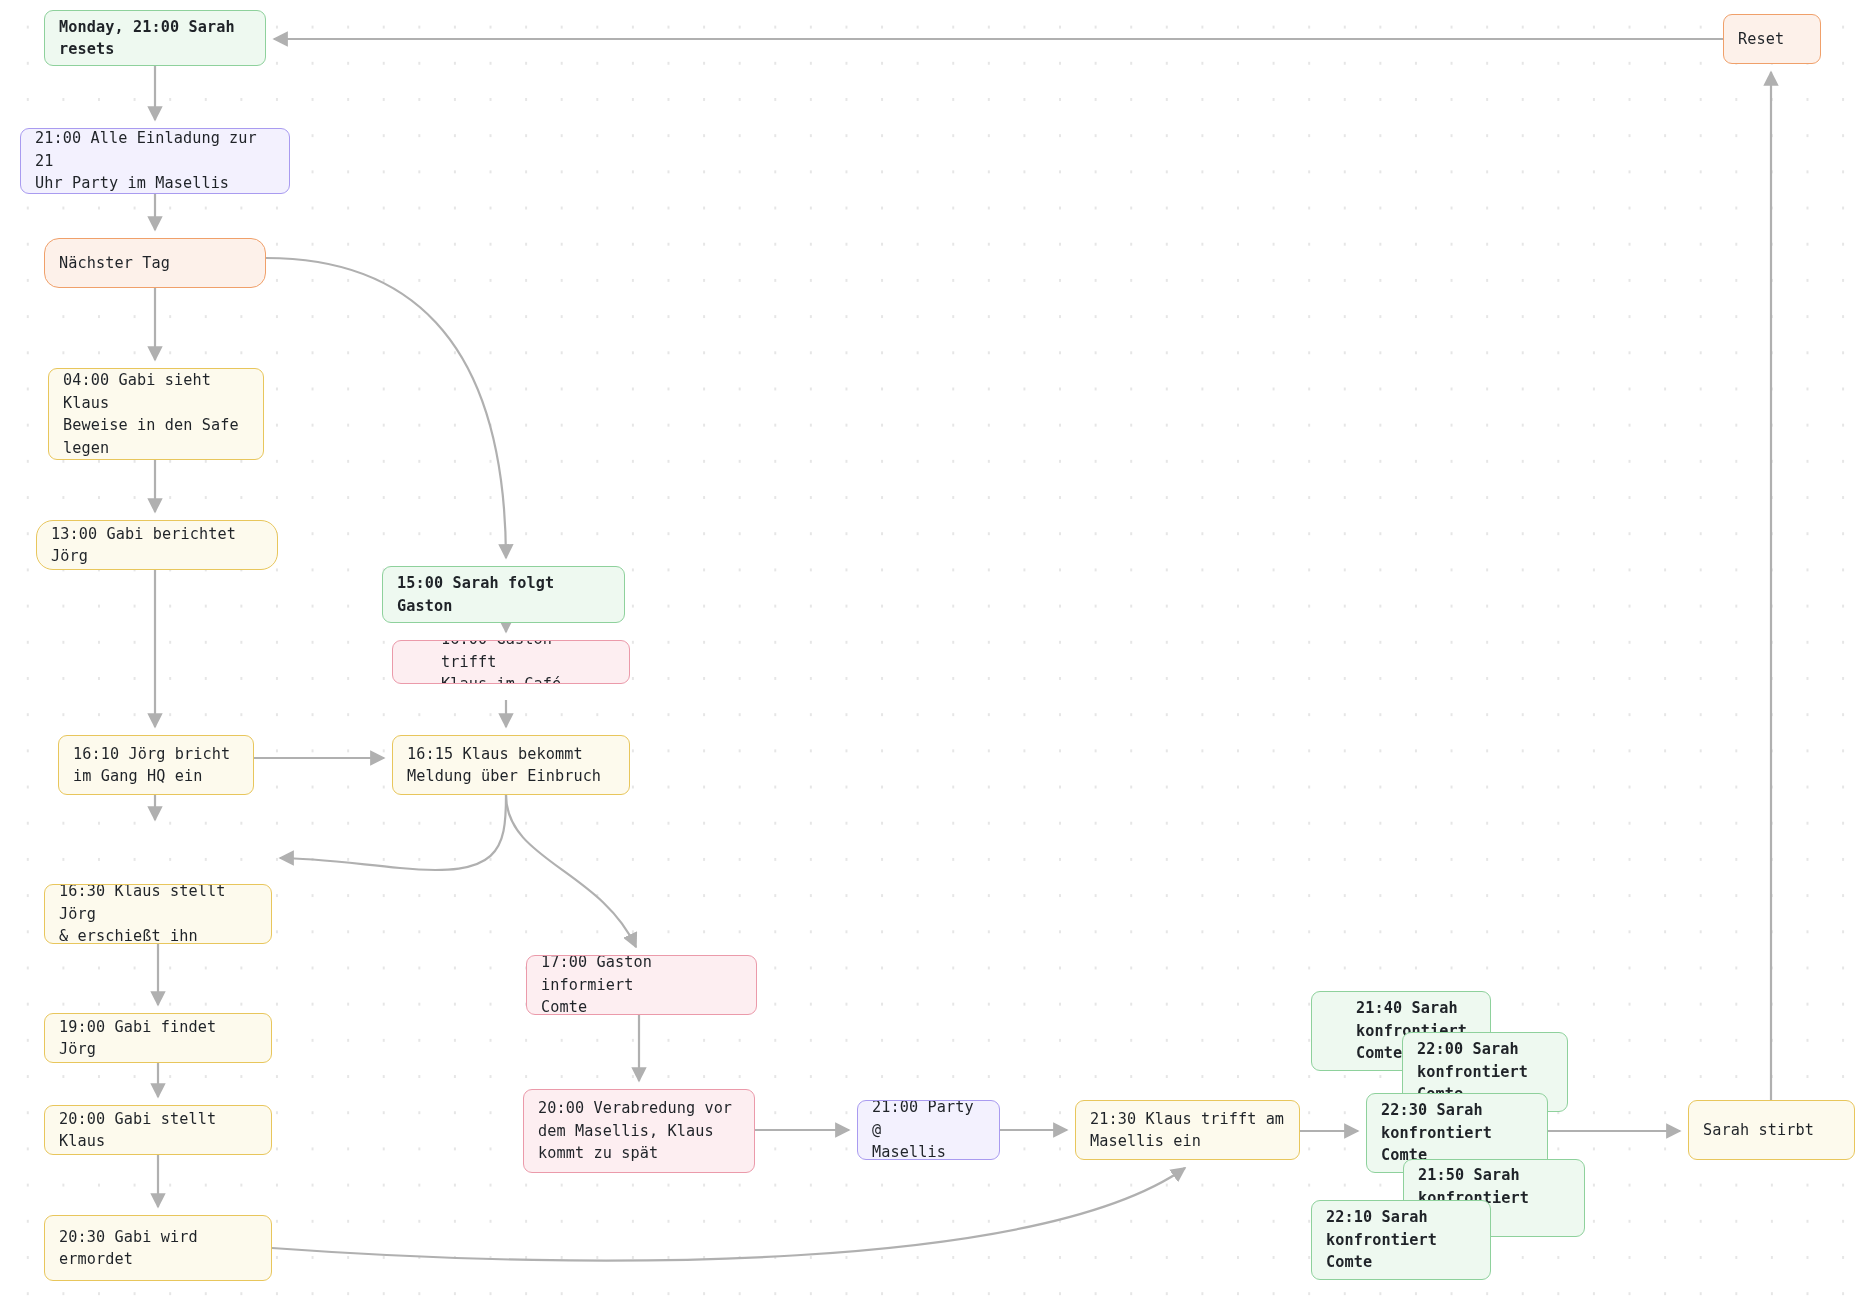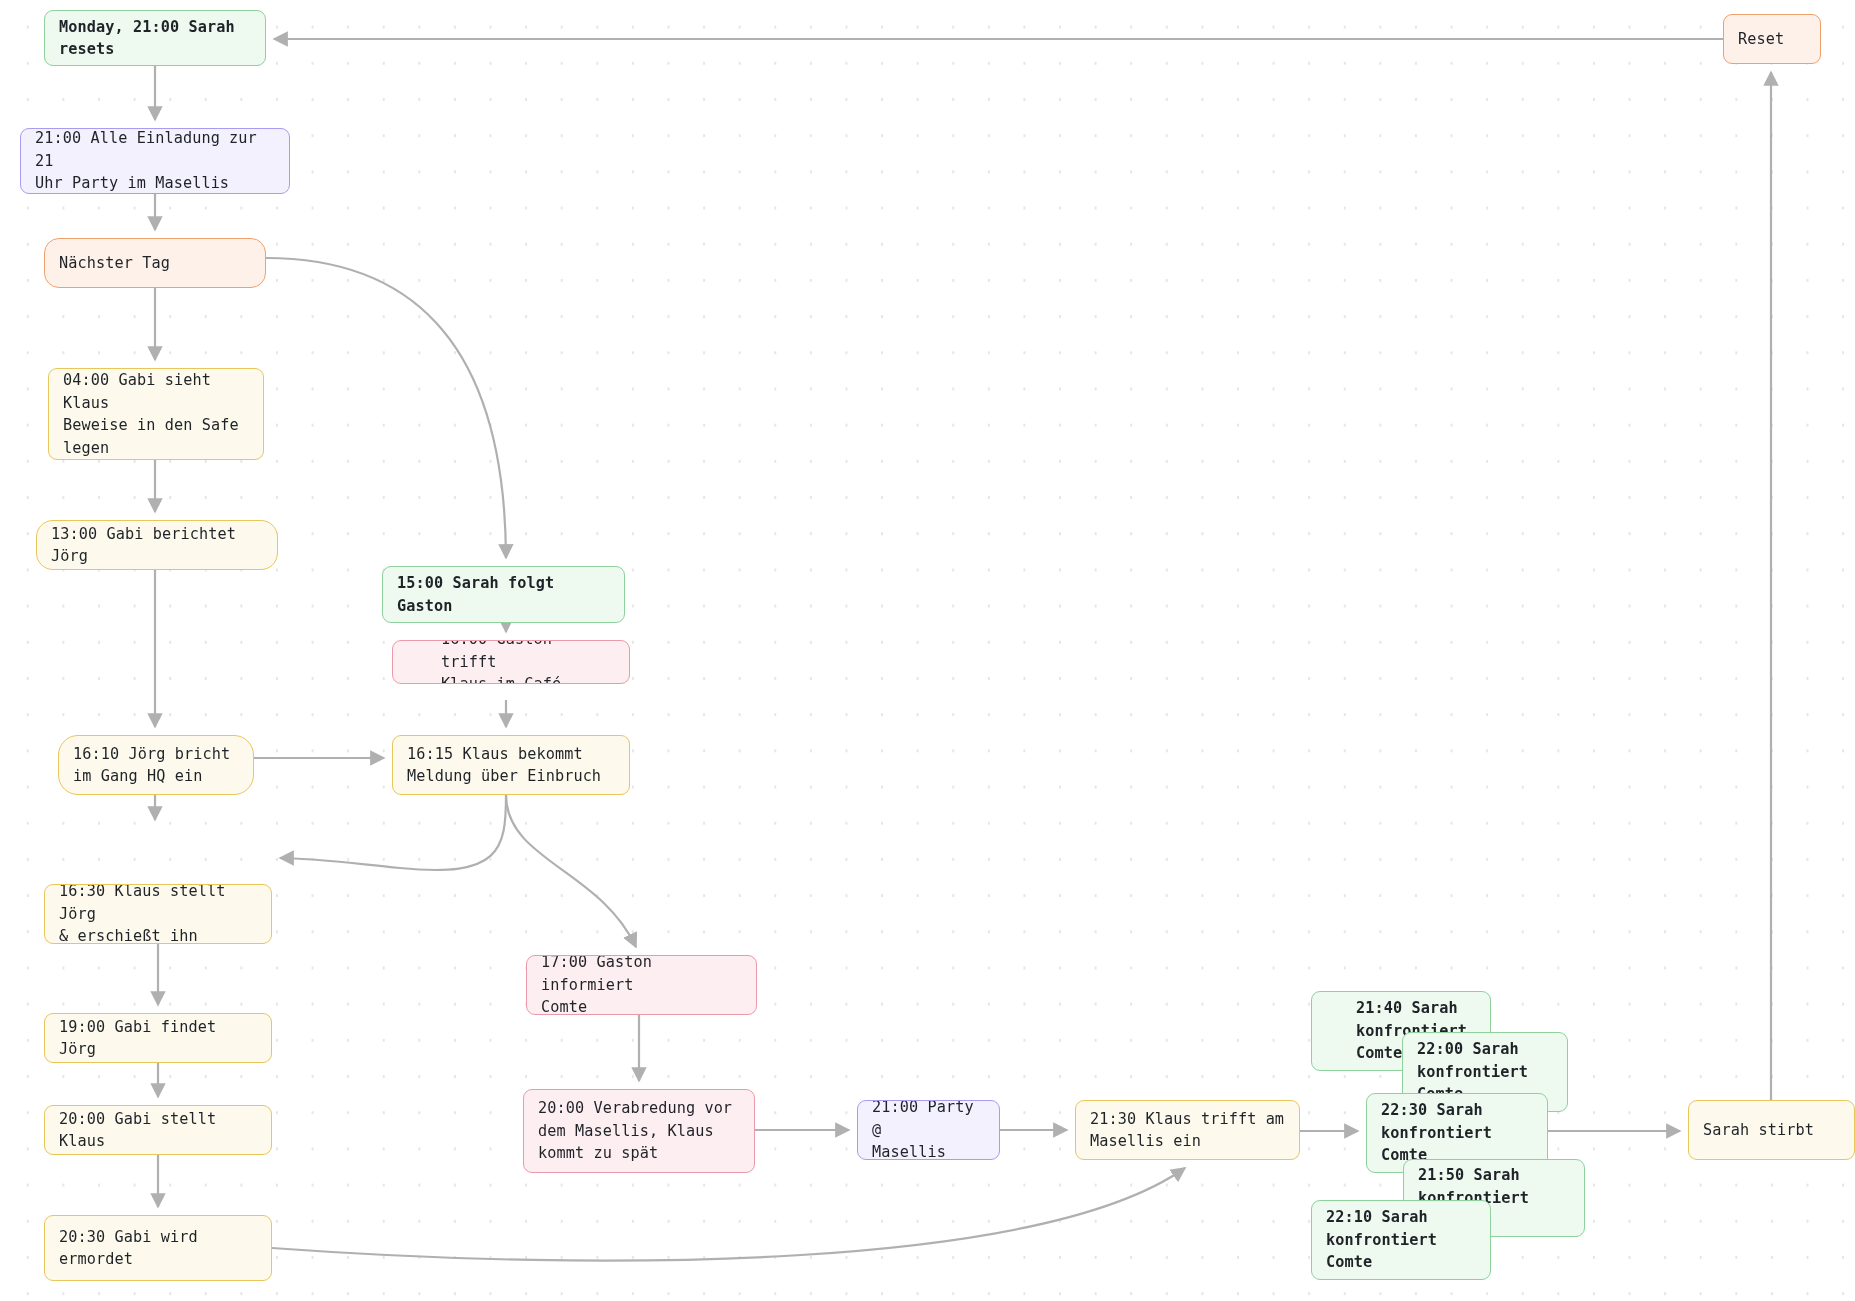--- a/index.html
+++ b/index.html
@@ -106,21 +106,21 @@
   <div class="node n-purple" style="left:20px;top:128px;width:270px;height:66px;">21:00 Alle Einladung zur 21
 Uhr Party im Masellis</div>
   <div class="node n-orange" style="left:44px;top:238px;width:222px;height:50px;border-radius:15px;">Nächster Tag</div>
   <div class="node n-yellow" style="left:48px;top:368px;width:216px;height:92px;">04:00 Gabi sieht Klaus
 Beweise in den Safe
 legen</div>
   <div class="node n-yellow" style="left:36px;top:520px;width:242px;height:50px;border-radius:17px;">13:00 Gabi berichtet Jörg</div>
   <div class="node n-green" style="left:382px;top:566px;width:243px;height:57px;">15:00 Sarah folgt Gaston</div>
   <div class="node n-pink" style="left:392px;top:640px;width:238px;height:44px;padding-left:48px;">16:00 Gaston trifft
 Klaus im Café</div>
-  <div class="node n-yellow" style="left:58px;top:735px;width:196px;height:60px;border-radius:20px;">16:10 Jörg bricht
+  <div class="node n-yellow" style="left:58px;top:735px;width:196px;height:60px;">16:10 Jörg bricht
 im Gang HQ ein</div>
   <div class="node n-yellow" style="left:392px;top:735px;width:238px;height:60px;">16:15 Klaus bekommt
 Meldung über Einbruch</div>
   <div class="node n-yellow" style="left:44px;top:840px;width:228px;height:60px;margin-top:44px;">16:30 Klaus stellt Jörg
 &amp; erschießt ihn</div>
   <div class="node n-pink" style="left:526px;top:955px;width:231px;height:60px;">17:00 Gaston informiert
 Comte</div>
   <div class="node n-yellow" style="left:44px;top:1013px;width:228px;height:50px;">19:00 Gabi findet Jörg</div>
   <div class="node n-yellow" style="left:44px;top:1105px;width:228px;height:50px;">20:00 Gabi stellt Klaus</div>
   <div class="node n-pink" style="left:523px;top:1089px;width:232px;height:84px;">20:00 Verabredung vor

